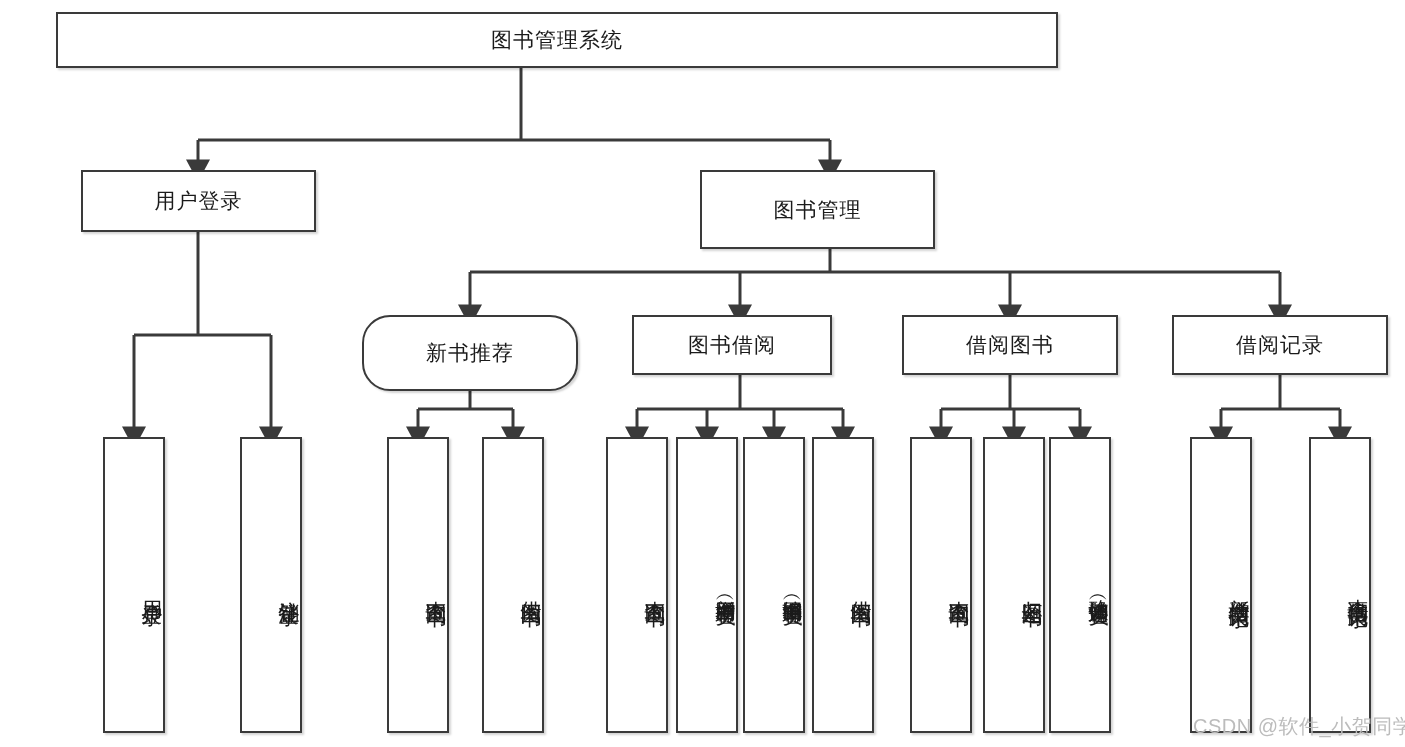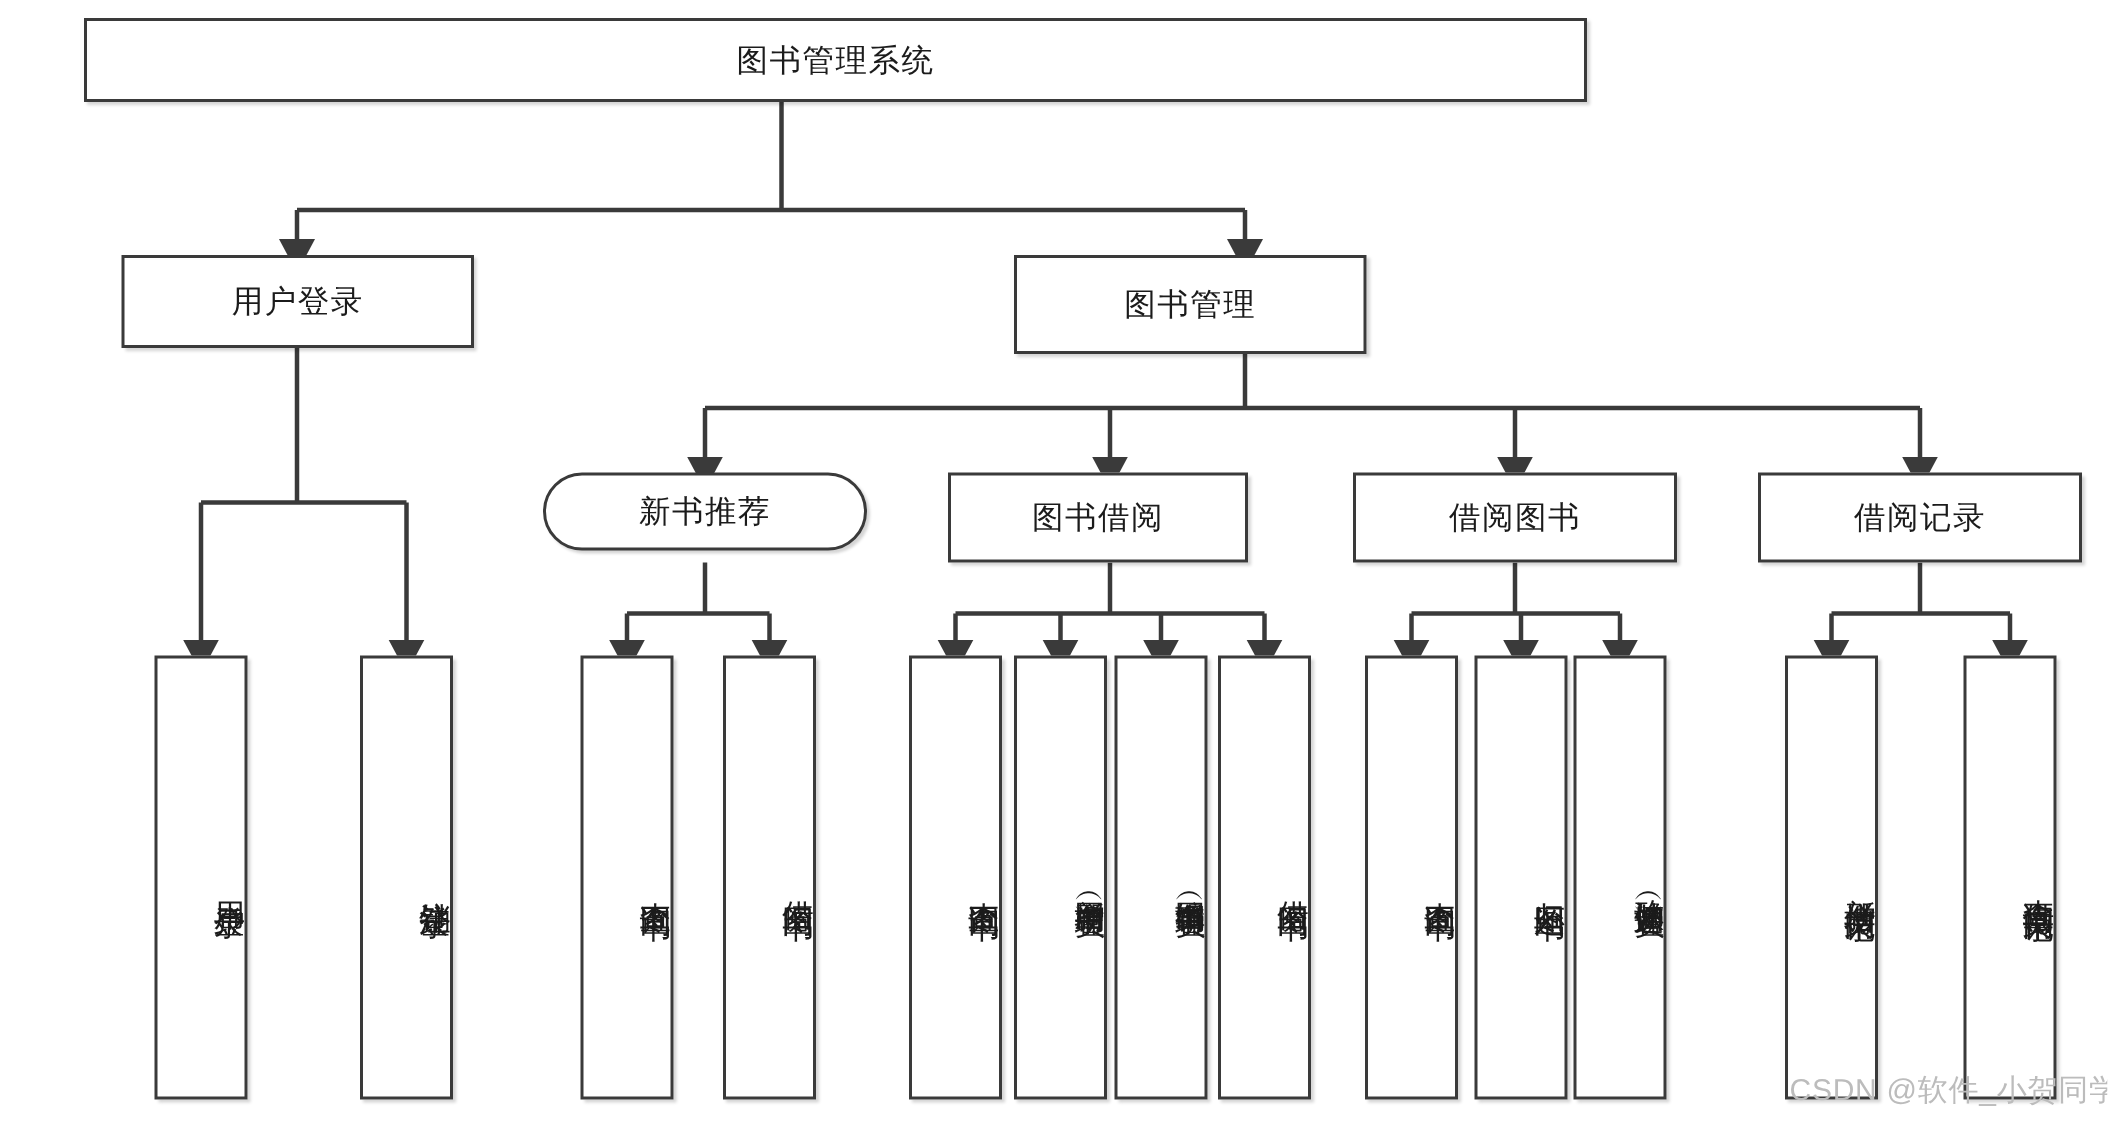--- a/index.html
+++ b/index.html
@@ -117,23 +117,23 @@
       <path d="M1221,409 L1340,409"></path>
       <path d="M1221,409 L1221,430" marker-end="url(#arrow)"></path>
       <path d="M1340,409 L1340,430" marker-end="url(#arrow)"></path>
 
     </g>
   </svg>
 
   <div class="node horizontal" style="left:20px; top:12px; width:1002px; height:56px;margin-left:36px;">图书管理系统</div>
 
   <div class="node horizontal" style="left:81px; top:170px; width:235px; height:62px;">用户登录</div>
-  <div class="node horizontal" style="left:676px; top:170px; width:235px; height:66px;">图书管理</div>
+  <div class="node horizontal" style="left:700px; top:170px; width:235px; height:79px;">图书管理</div>
 
-  <div class="node horizontal" style="left:362px; top:315px; width:216px; height:52px;border-radius:28px;">新书推荐</div>
+  <div class="node horizontal" style="left:362px; top:315px; width:216px; height:76px;border-radius:28px;">新书推荐</div>
   <div class="node horizontal" style="left:632px; top:315px; width:200px; height:60px;">图书借阅</div>
   <div class="node horizontal" style="left:902px; top:315px; width:216px; height:60px;">借阅图书</div>
   <div class="node horizontal" style="left:1172px; top:315px; width:216px; height:60px;">借阅记录</div>
 
   <div class="node vertical" style="left:103px; top:437px; width:62px; height:296px;">用户登录</div>
   <div class="node vertical" style="left:240px; top:437px; width:62px; height:296px;">注销登录</div>
 
   <div class="node vertical" style="left:387px; top:437px; width:62px; height:296px;">查询图书</div>
   <div class="node vertical" style="left:482px; top:437px; width:62px; height:296px;">借阅图书</div>
 

